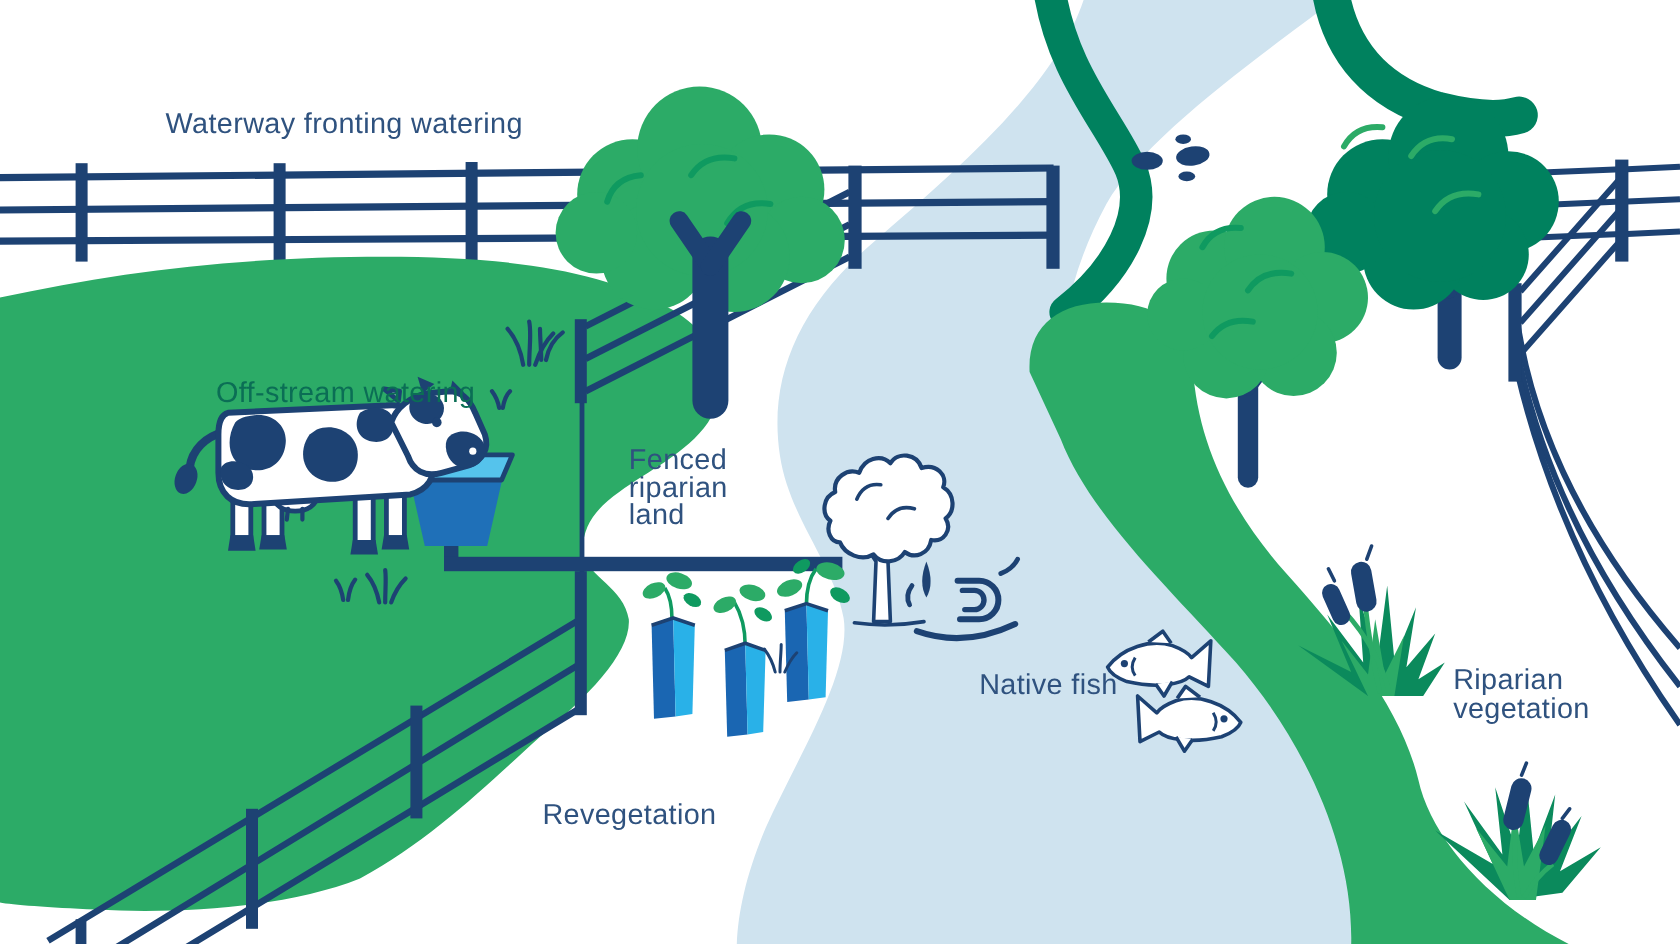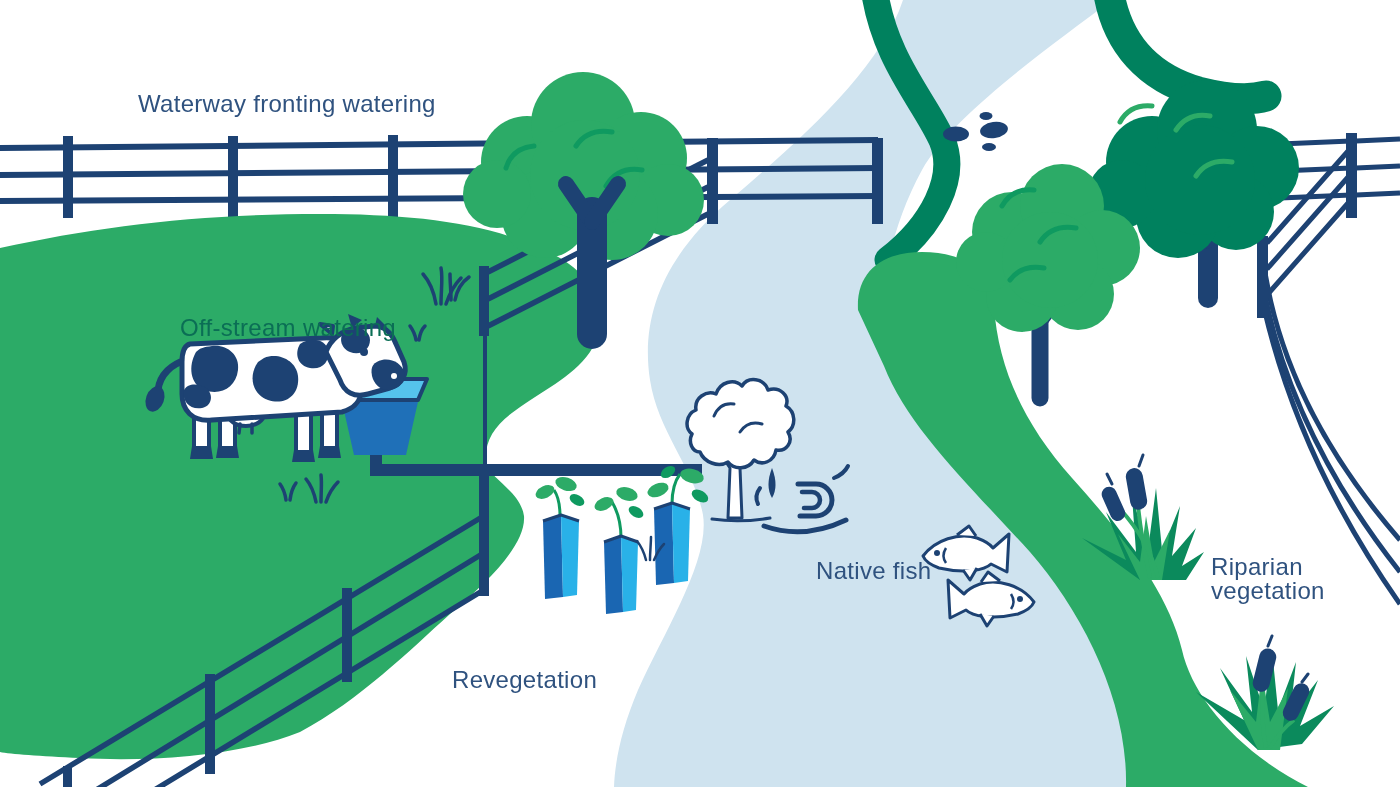--- a/index.html
+++ b/index.html
@@ -345,20 +345,21 @@
       <path d="M31,26 Q26,34 31,41" stroke="#1d4273" stroke-width="2.5" fill="none"></path>
     </g>
   </g>
 
 </svg>
 
 <div class="label" id="lbl-waterway" style="left:138px;top:92px;">Waterway fronting watering</div>
 
 <div class="label teal" id="lbl-offstream" style="left:180px;top:285px;margin-top:31px;">Off-stream watering</div>
 
+<div class="label wrap" id="lbl-fenced" style="left:524px;top:372px;">Fenced riparian land</div>
 
 <div class="label" id="lbl-reveg" style="left:452px;top:622px;margin-top:46px;">Revegetation</div>
 
 <div class="label" id="lbl-fish" style="left:816px;top:559px;text-align:center;">Native fish</div>
 
 <div class="label wrap" id="lbl-riparian" style="left:1211px;top:555px;">Riparian vegetation</div>
 
 </div>
 
 </body></html>

